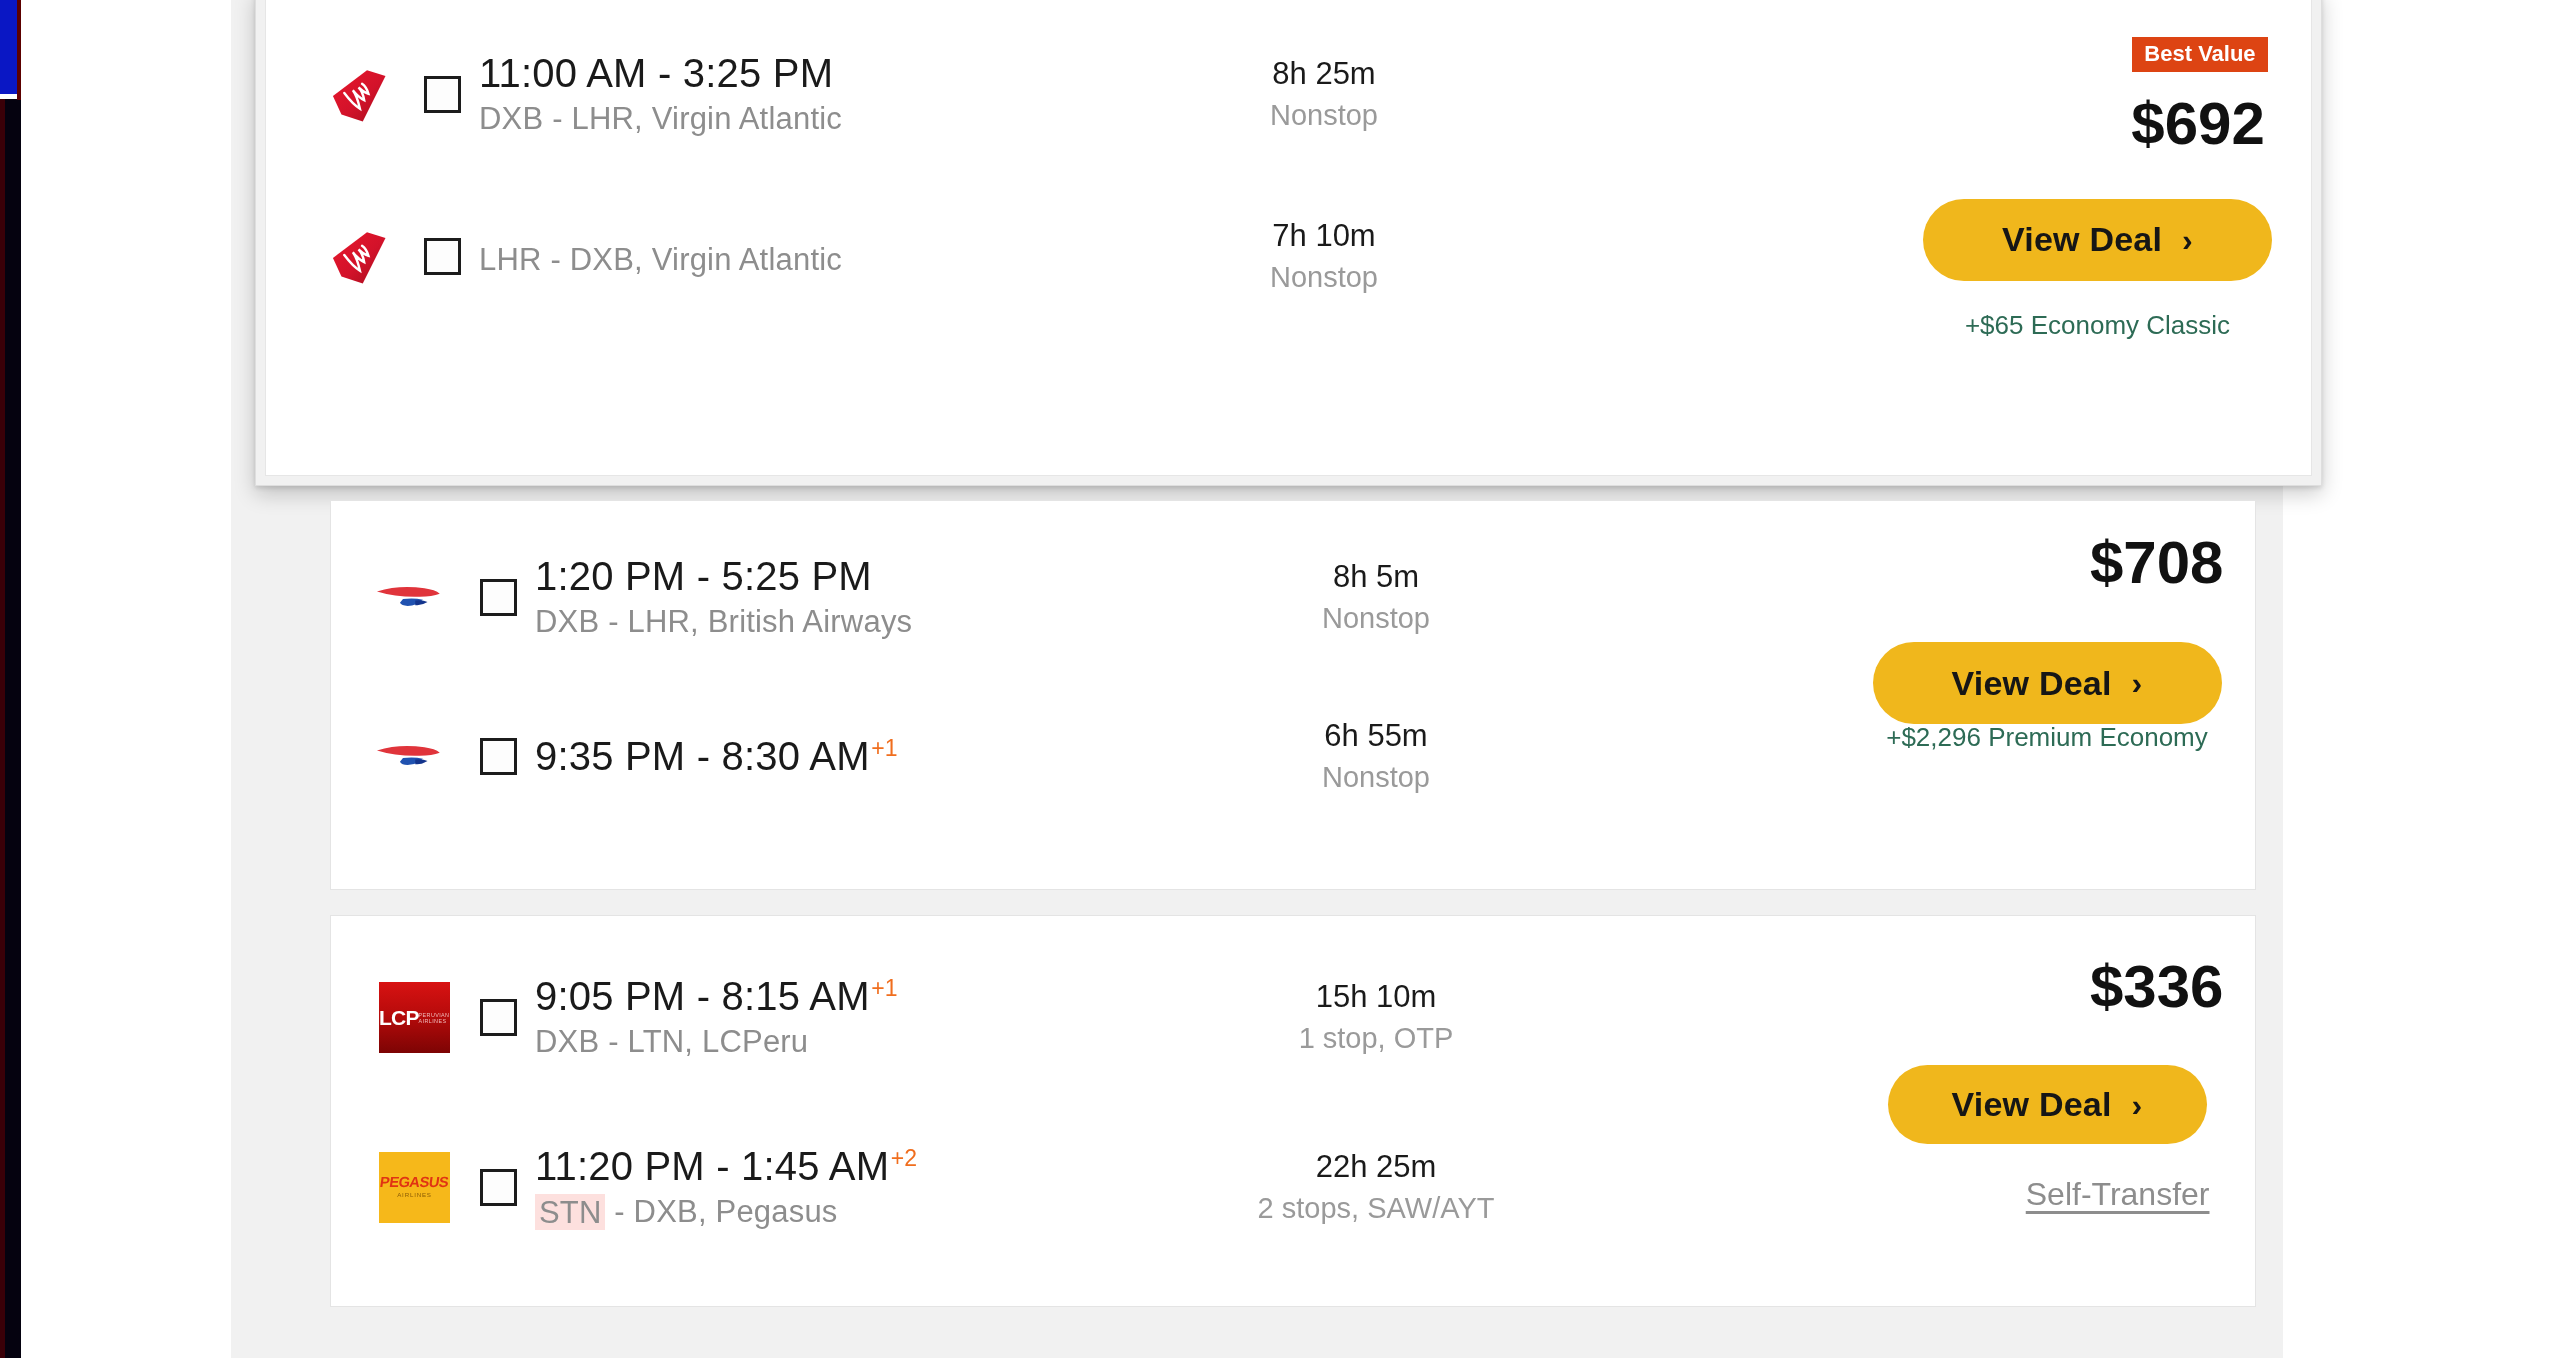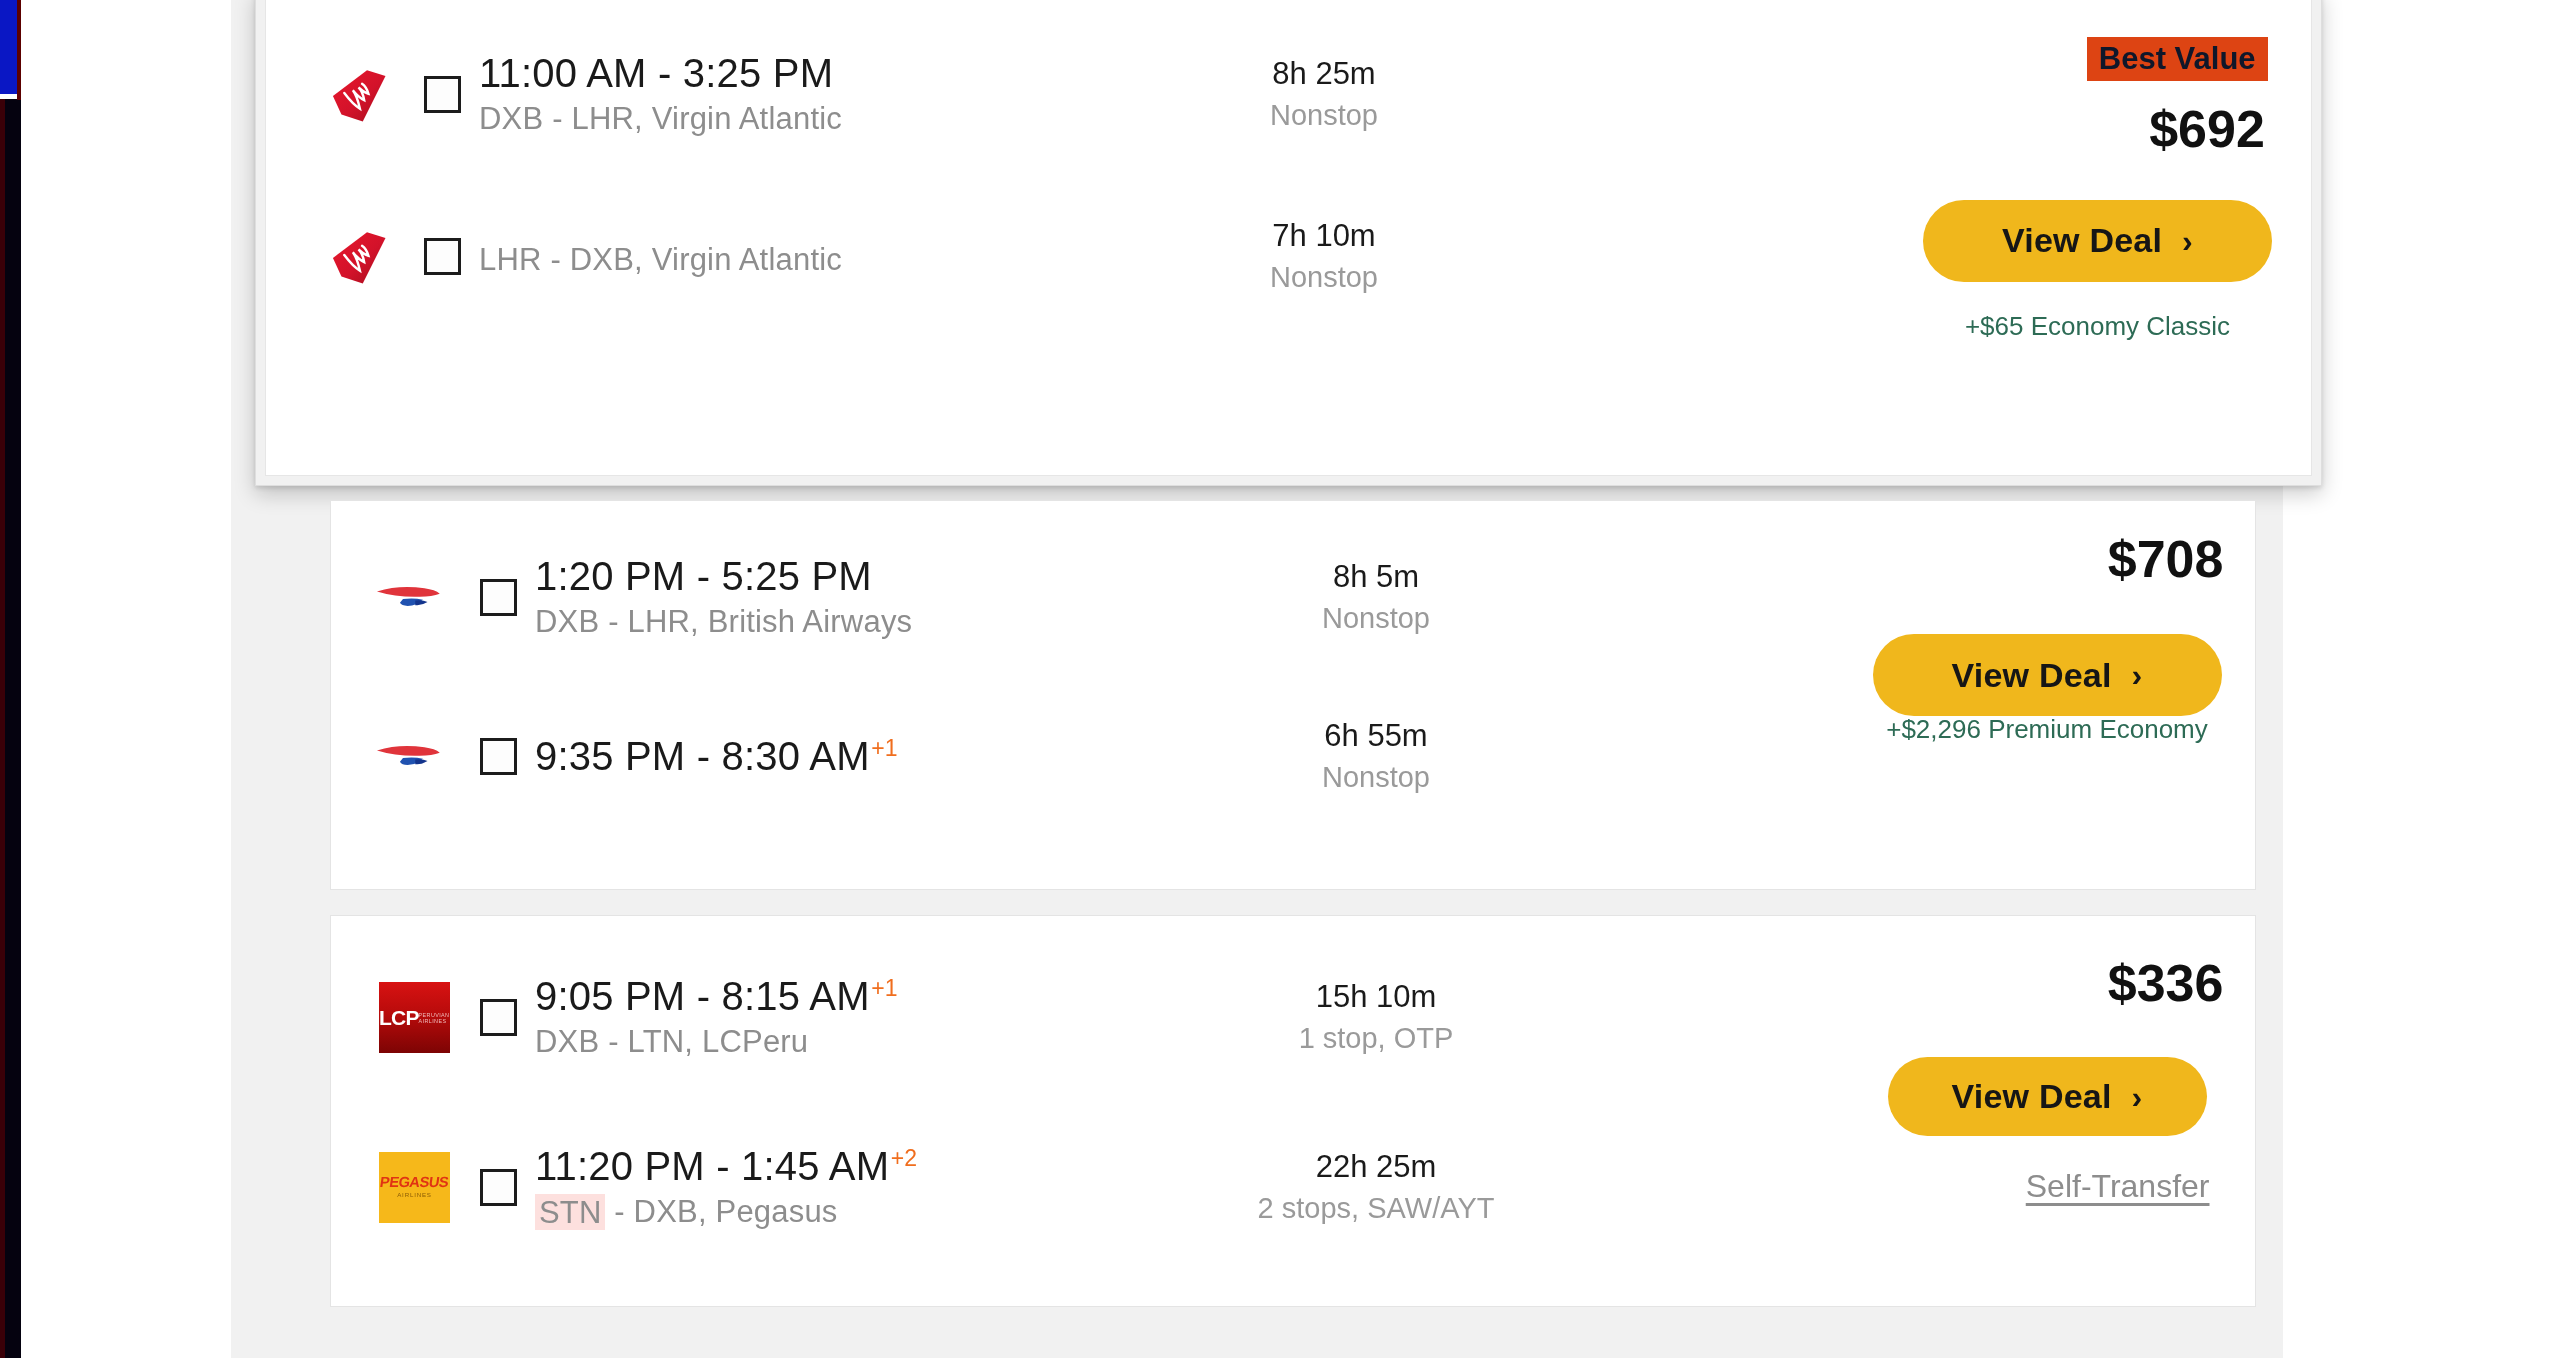--- a/index.html
+++ b/index.html
@@ -222,29 +222,29 @@
 
   
   .price-col {
     position: absolute;
     display: flex;
     flex-direction: column;
     align-items: center;
   }
   .badge-best-value {
     background: #dd4413;
-    color: #0f172a;
-    font-size: 31px;
+    color: #ffffff;
+    font-size: 22px;
     font-weight: bold;
     padding: 6.2px 12.3px 7.7px 12.3px;
     line-height: 1;
     white-space: nowrap;
   }
   .price {
-    font-size: 52px;
+    font-size: 60px;
     font-weight: bold;
     color: #111111;
     line-height: 1;
     white-space: nowrap;
   }
   .view-deal-btn {
     background: #f0b71c;
     border: none;
     border-radius: 770px;
     color: #161616;

